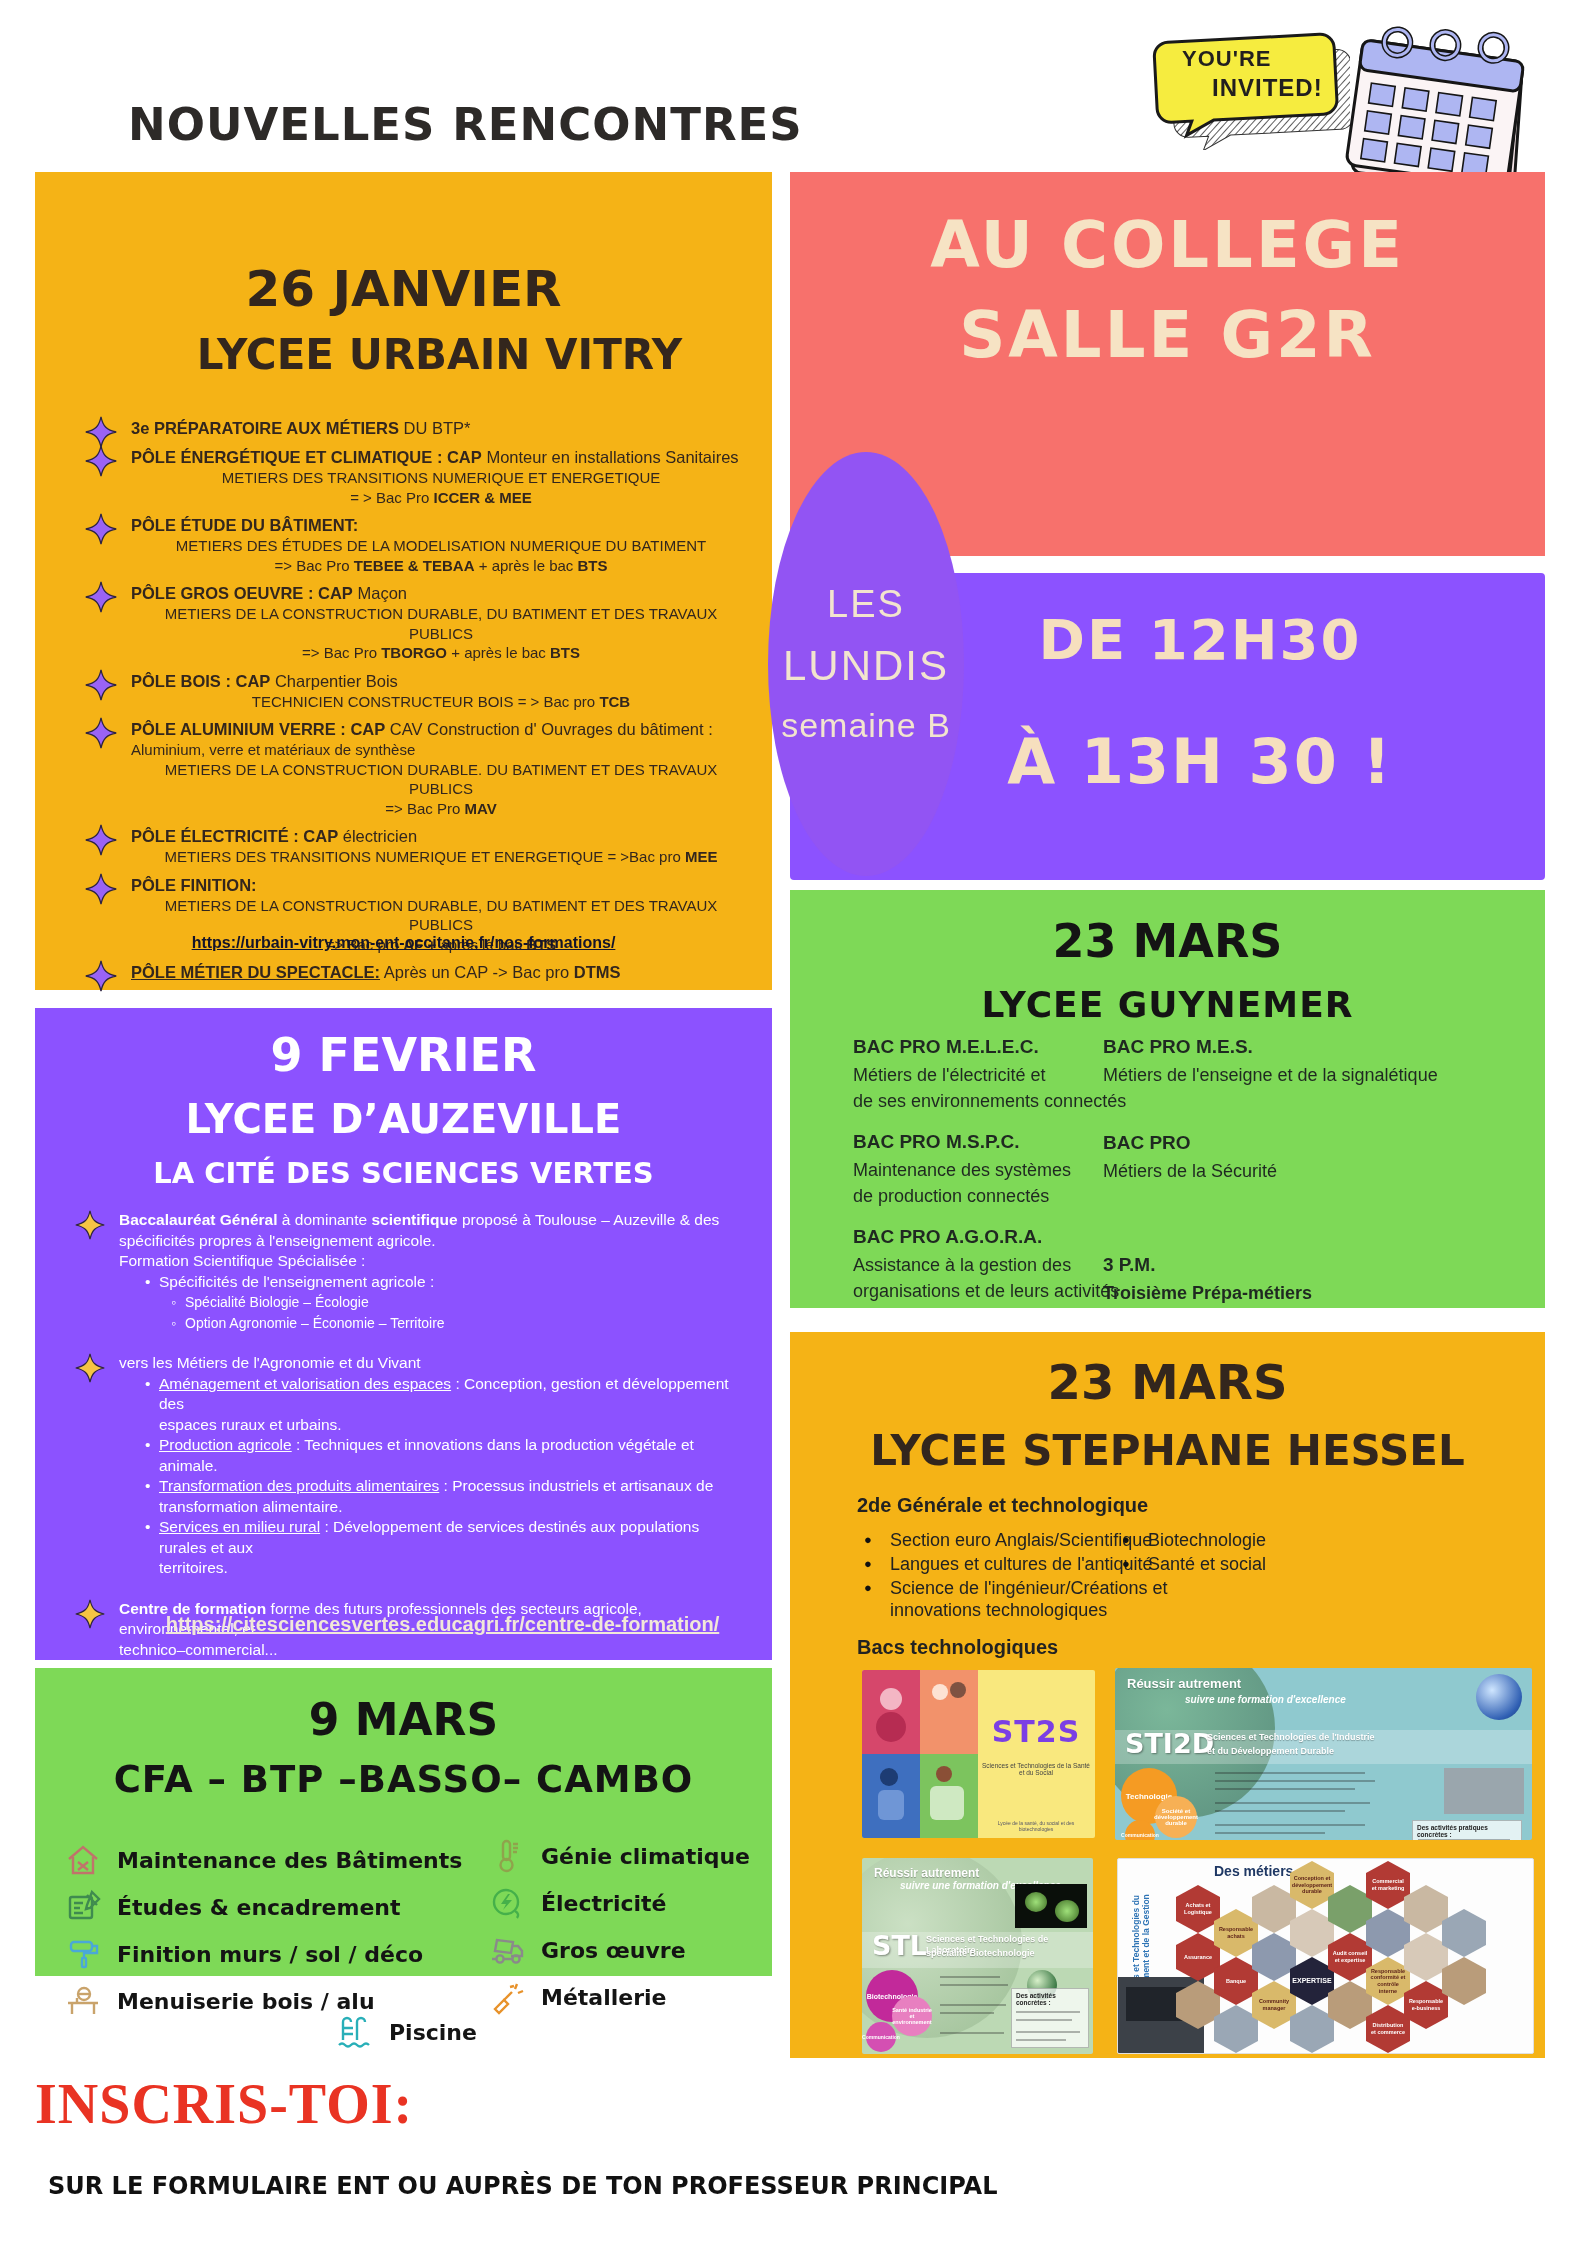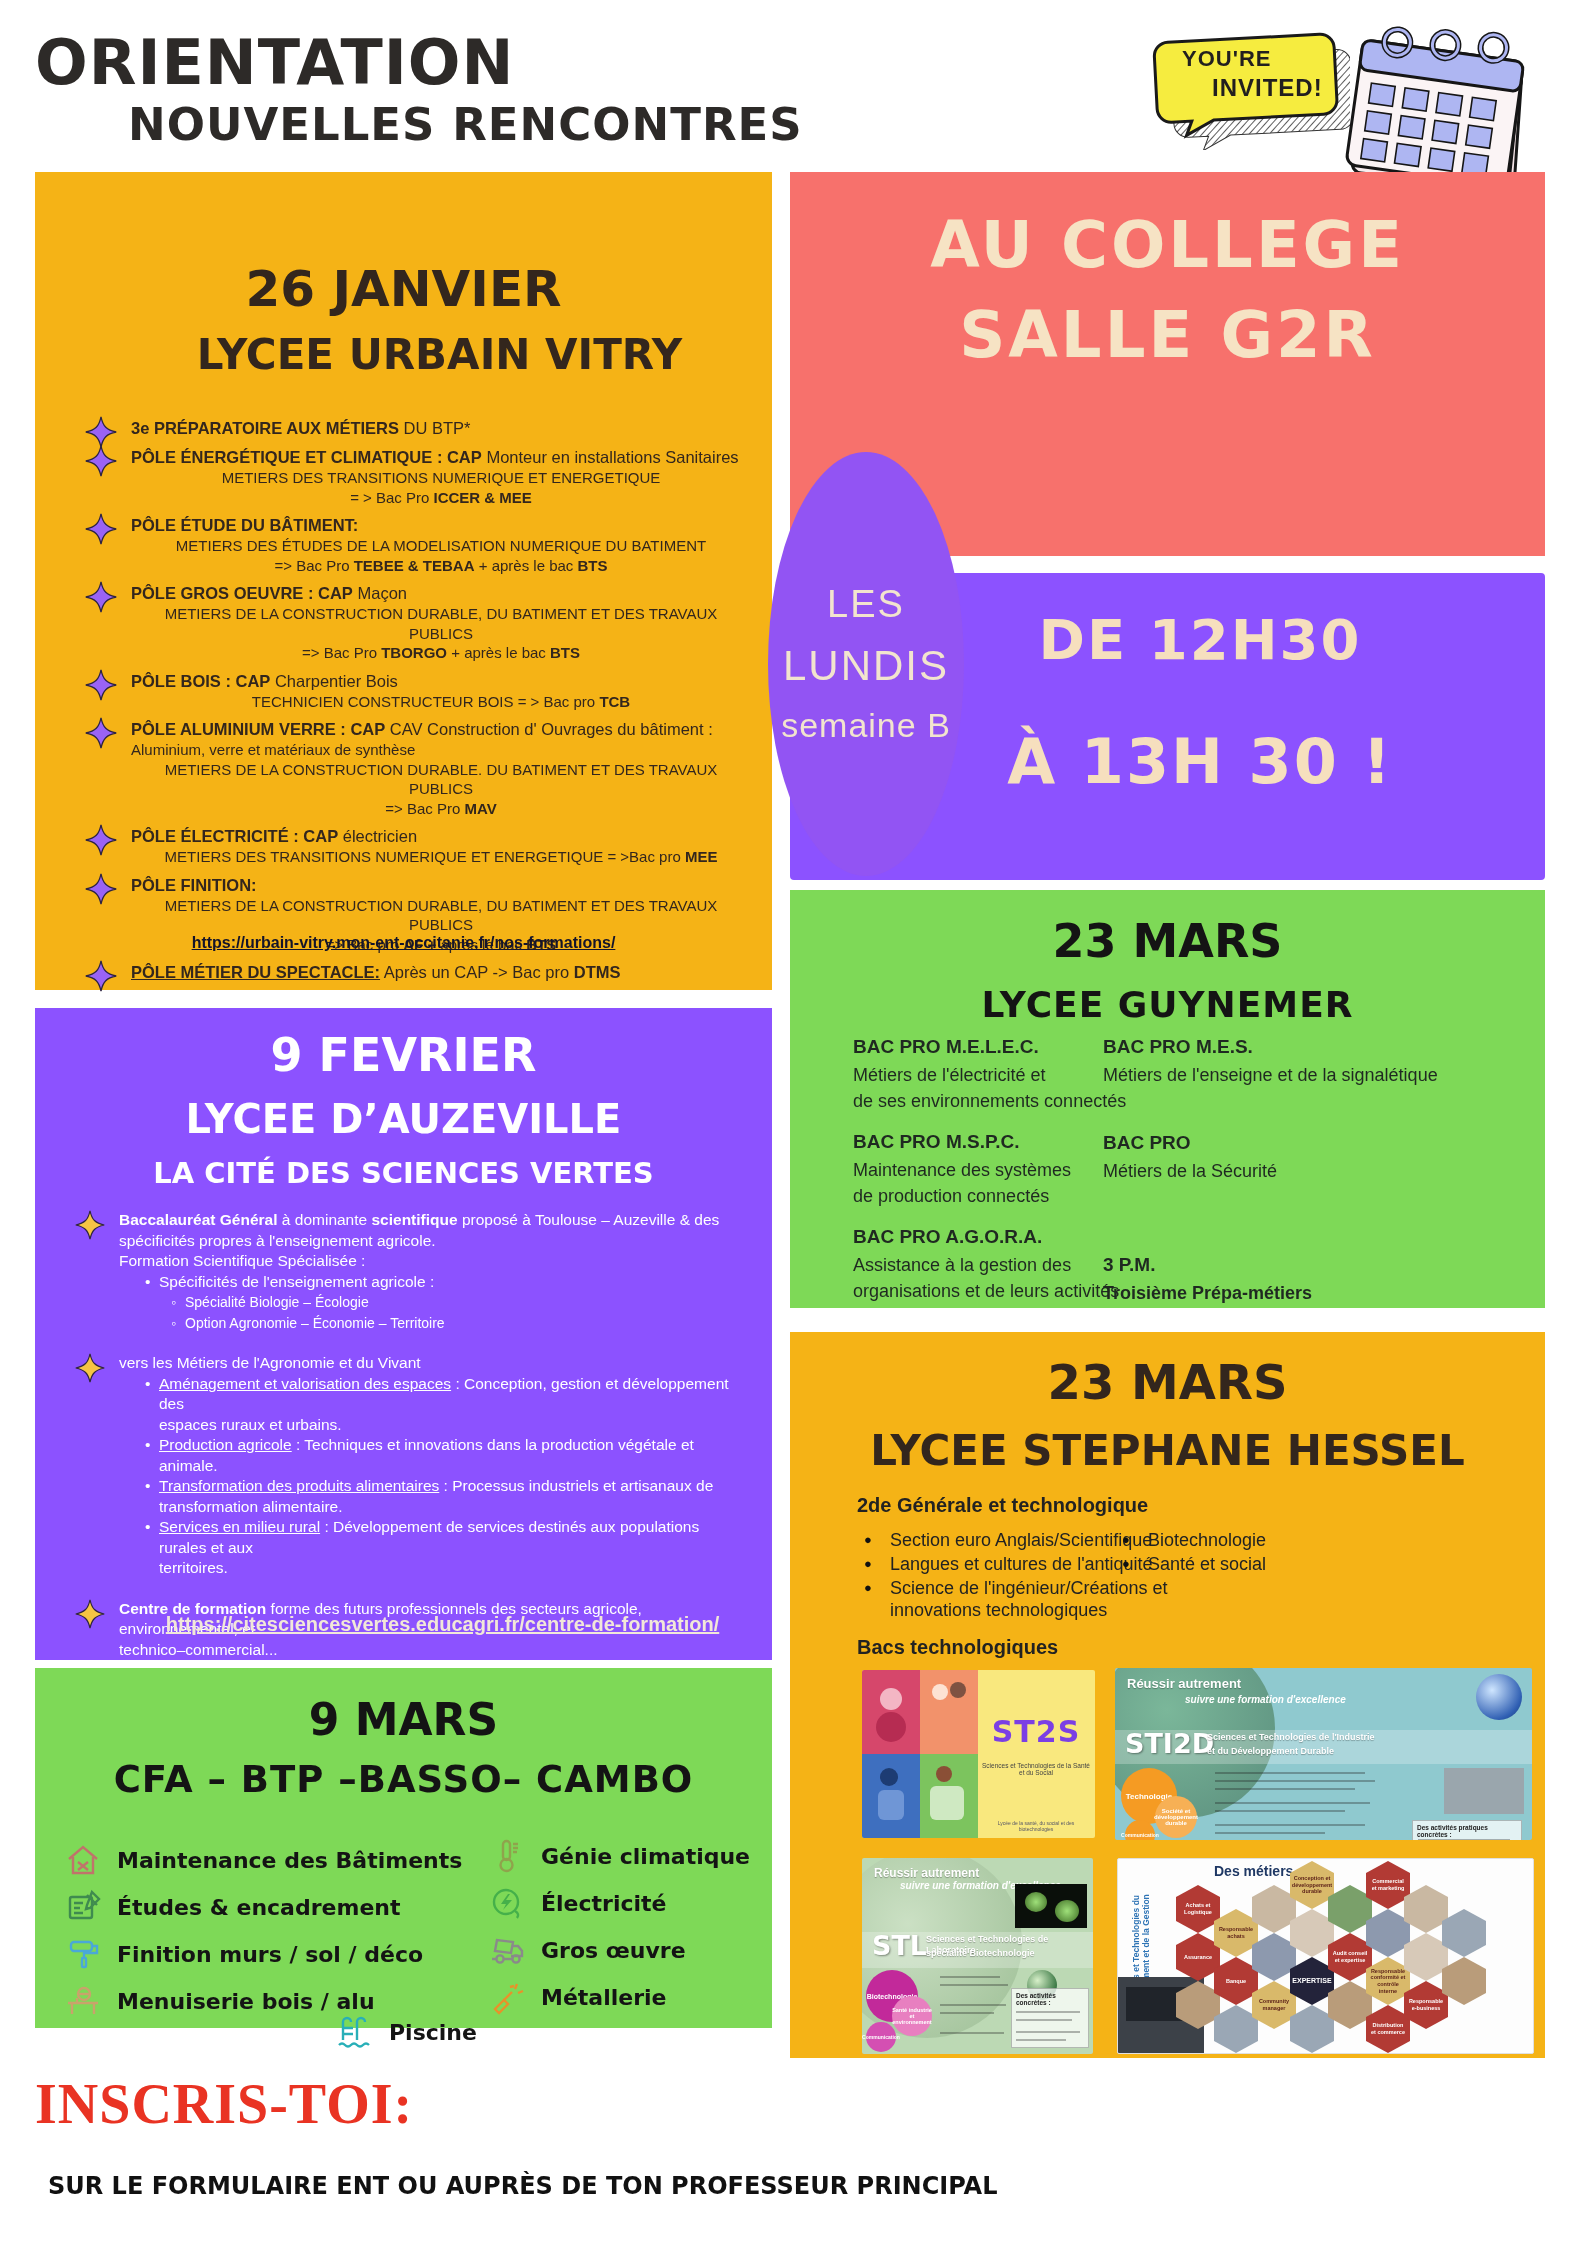--- a/index.html
+++ b/index.html
@@ -68,21 +68,21 @@
   .al{font-size:15.5px;line-height:20.5px;}
   .bullet1{margin-left:26px;position:relative;padding-left:14px;}
   .bullet1::before{content:"•";position:absolute;left:0;}
   .bullet2{margin-left:52px;position:relative;padding-left:14px;font-size:14px;}
   .bullet2::before{content:"◦";position:absolute;left:0;}
   .indent{margin-left:40px;}
   .link-p{position:absolute;left:0;width:100%;text-align:center;font-size:20px;font-weight:bold;
           color:#F2E7D8;text-decoration:underline;bottom:24px;margin-left:39px;}
 
   
-  .cfa{left:35px;top:1668px;width:737px;height:360px;}
+  .cfa{left:35px;top:1668px;width:737px;height:308px;}
   .cfa .date{top:26px;font-size:44px;color:#141414;}
   .cfa .school{top:90px;font-size:37px;color:#141414;letter-spacing:1px;}
   .crow{position:absolute;display:flex;align-items:center;gap:14px;color:#141414;font-family:"DejaVu Sans",sans-serif;font-weight:bold;font-size:22px;}
   .crow svg{width:40px;height:40px;flex:none;}
 
   
   .guy{left:790px;top:890px;width:755px;height:418px;}
   .guy .date{top:24px;font-size:46px;color:#141414;}
   .guy .school{top:94px;font-size:36px;color:#141414;letter-spacing:1px;}
   .gcol{position:absolute;top:146px;width:330px;display:flex;flex-direction:column;gap:17px;color:#1F2921;}
@@ -156,21 +156,20 @@
 <div class="poster">
 
   <svg width="0" height="0" style="position:absolute">
     <defs>
       <symbol id="sparkle" viewBox="0 0 40 40">
         <path d="M20 1 C22.5 13 27 17.5 39 20 C27 22.5 22.5 27 20 39 C17.5 27 13 22.5 1 20 C13 17.5 17.5 13 20 1 Z" stroke="#2e2440" stroke-width="1.6"></path>
       </symbol>
     </defs>
   </svg>
 
-  <div class="abs heavy h1">ORIENTATION</div>
   <div class="abs heavy h2">NOUVELLES RENCONTRES</div>
 
   <div class="abs badge">
     <svg viewBox="0 0 200 120" width="200" height="120">
       <defs>
         <pattern id="hatch" width="5" height="5" patternTransform="rotate(45)" patternUnits="userSpaceOnUse">
           <rect width="5" height="5" fill="#fff"></rect>
           <line x1="0" y1="0" x2="0" y2="5" stroke="#333" stroke-width="1.6"></line>
         </pattern>
       </defs>

